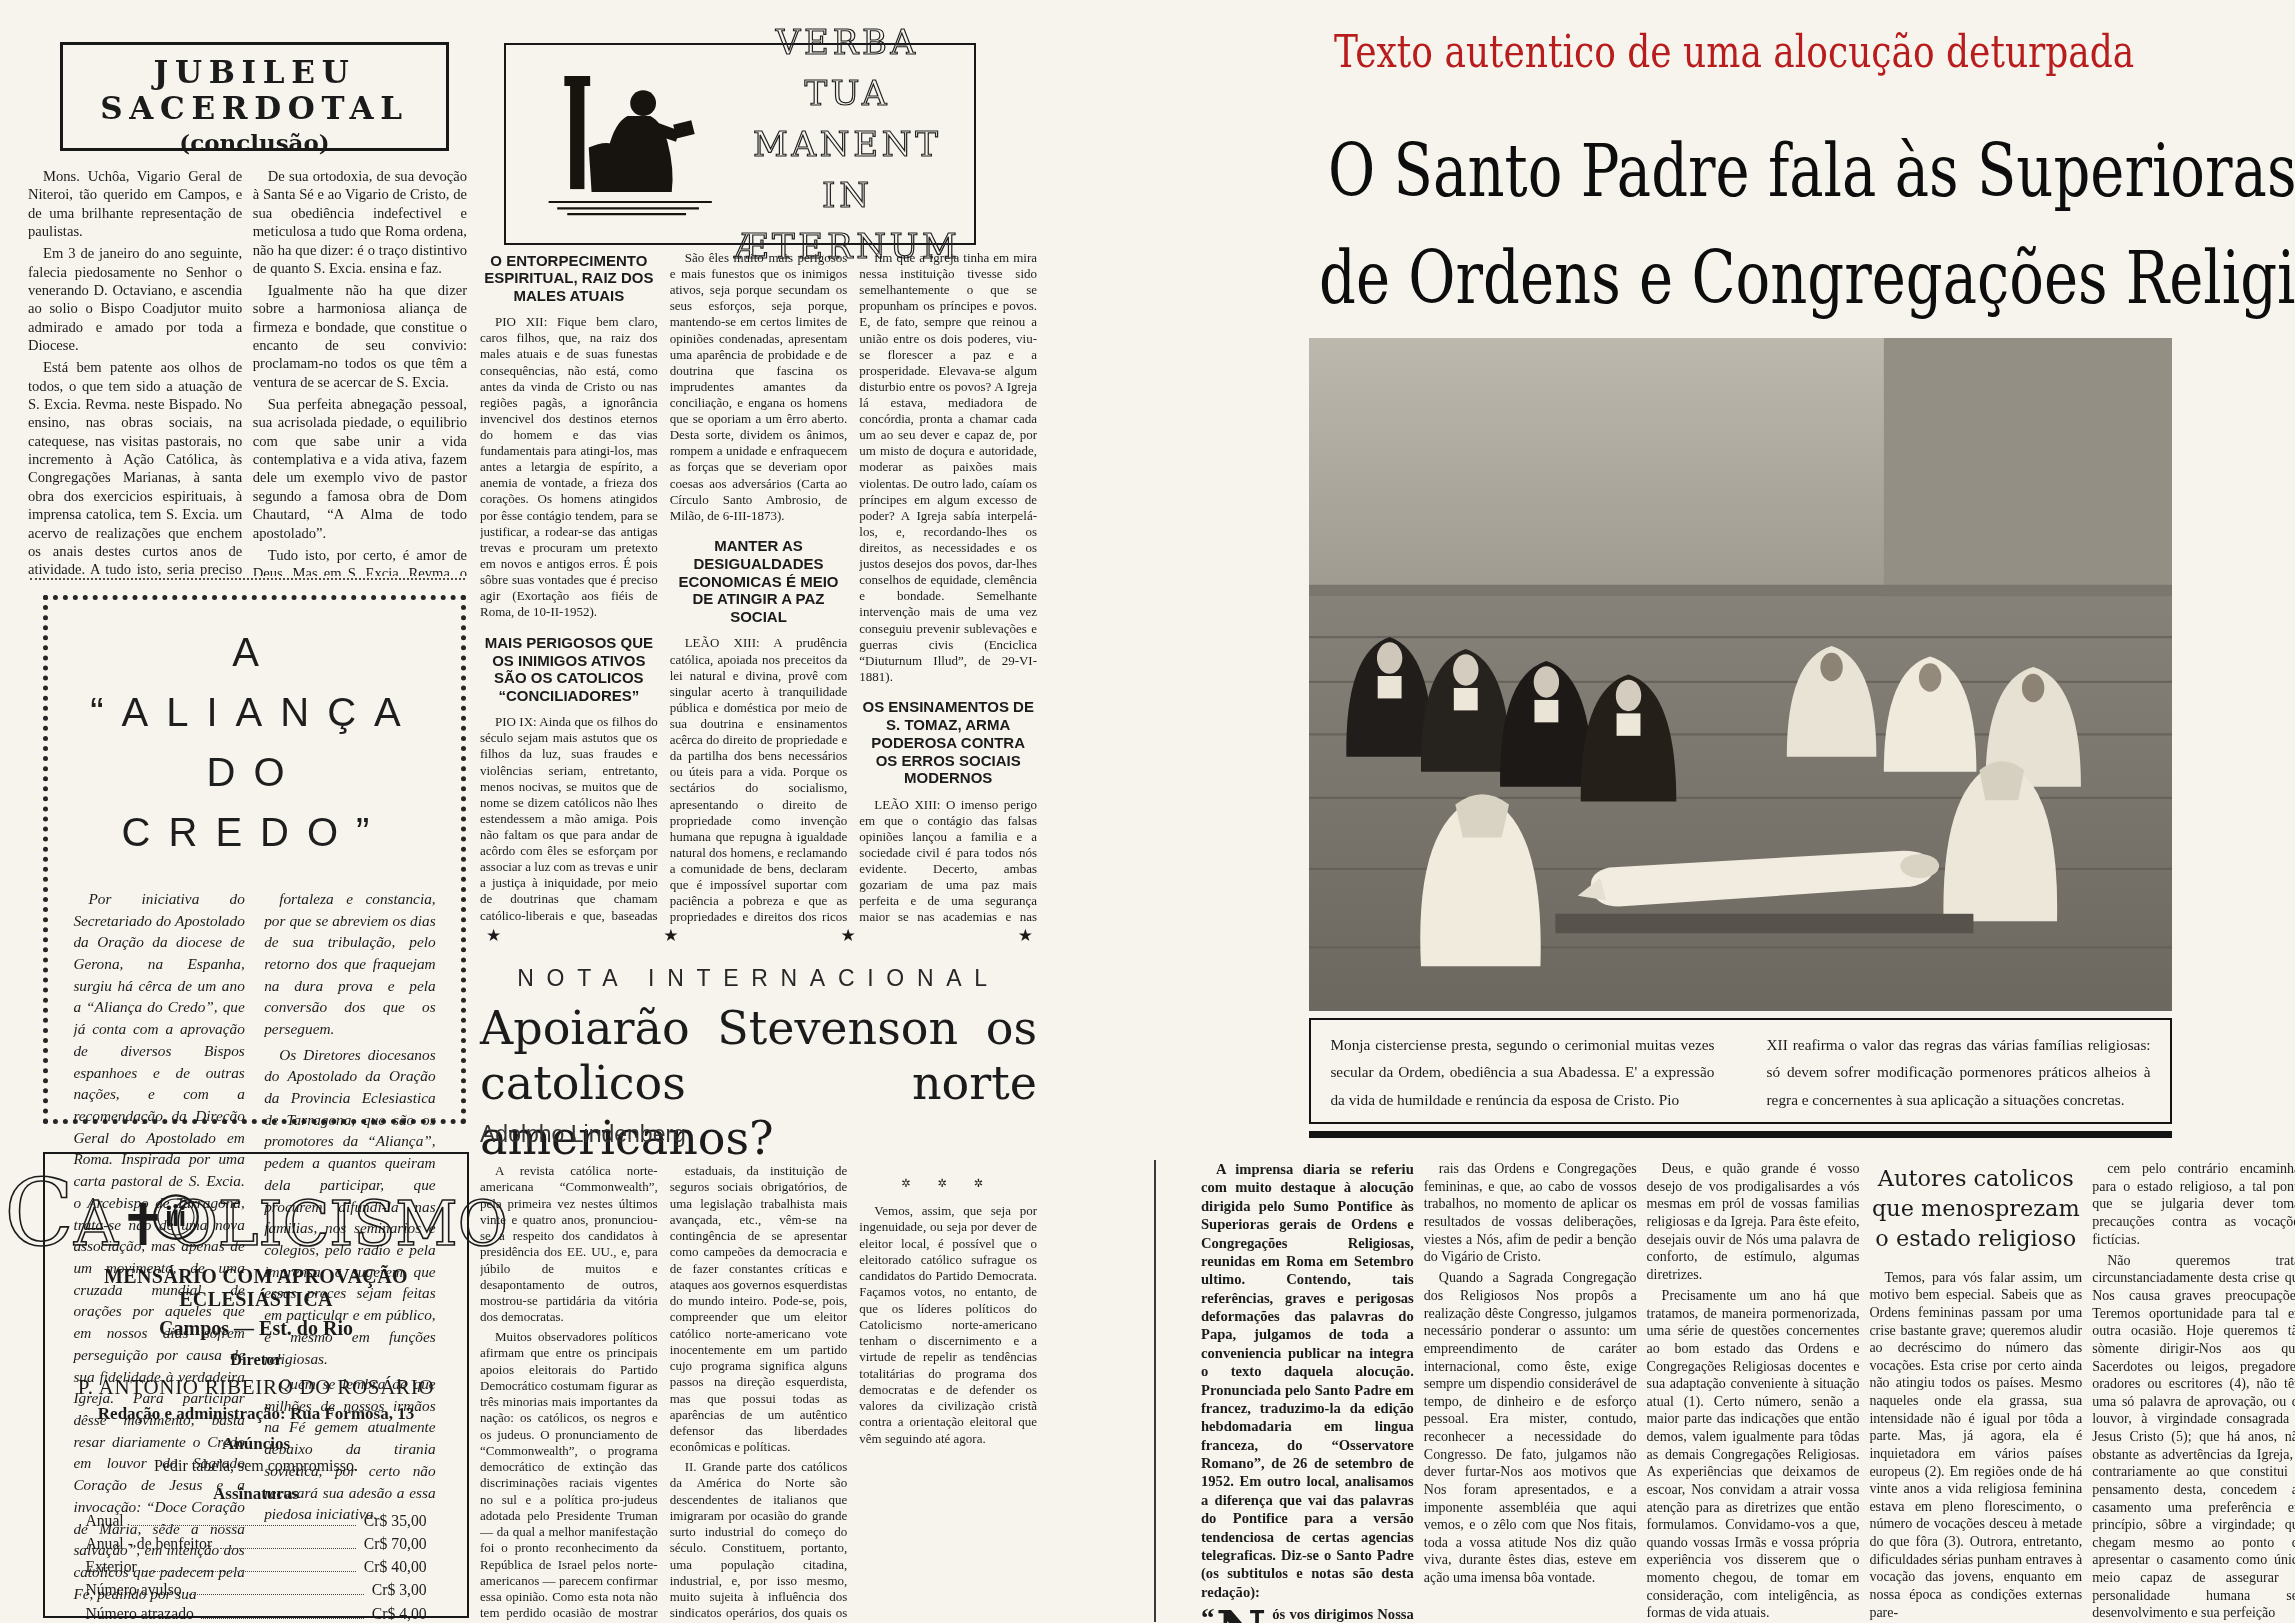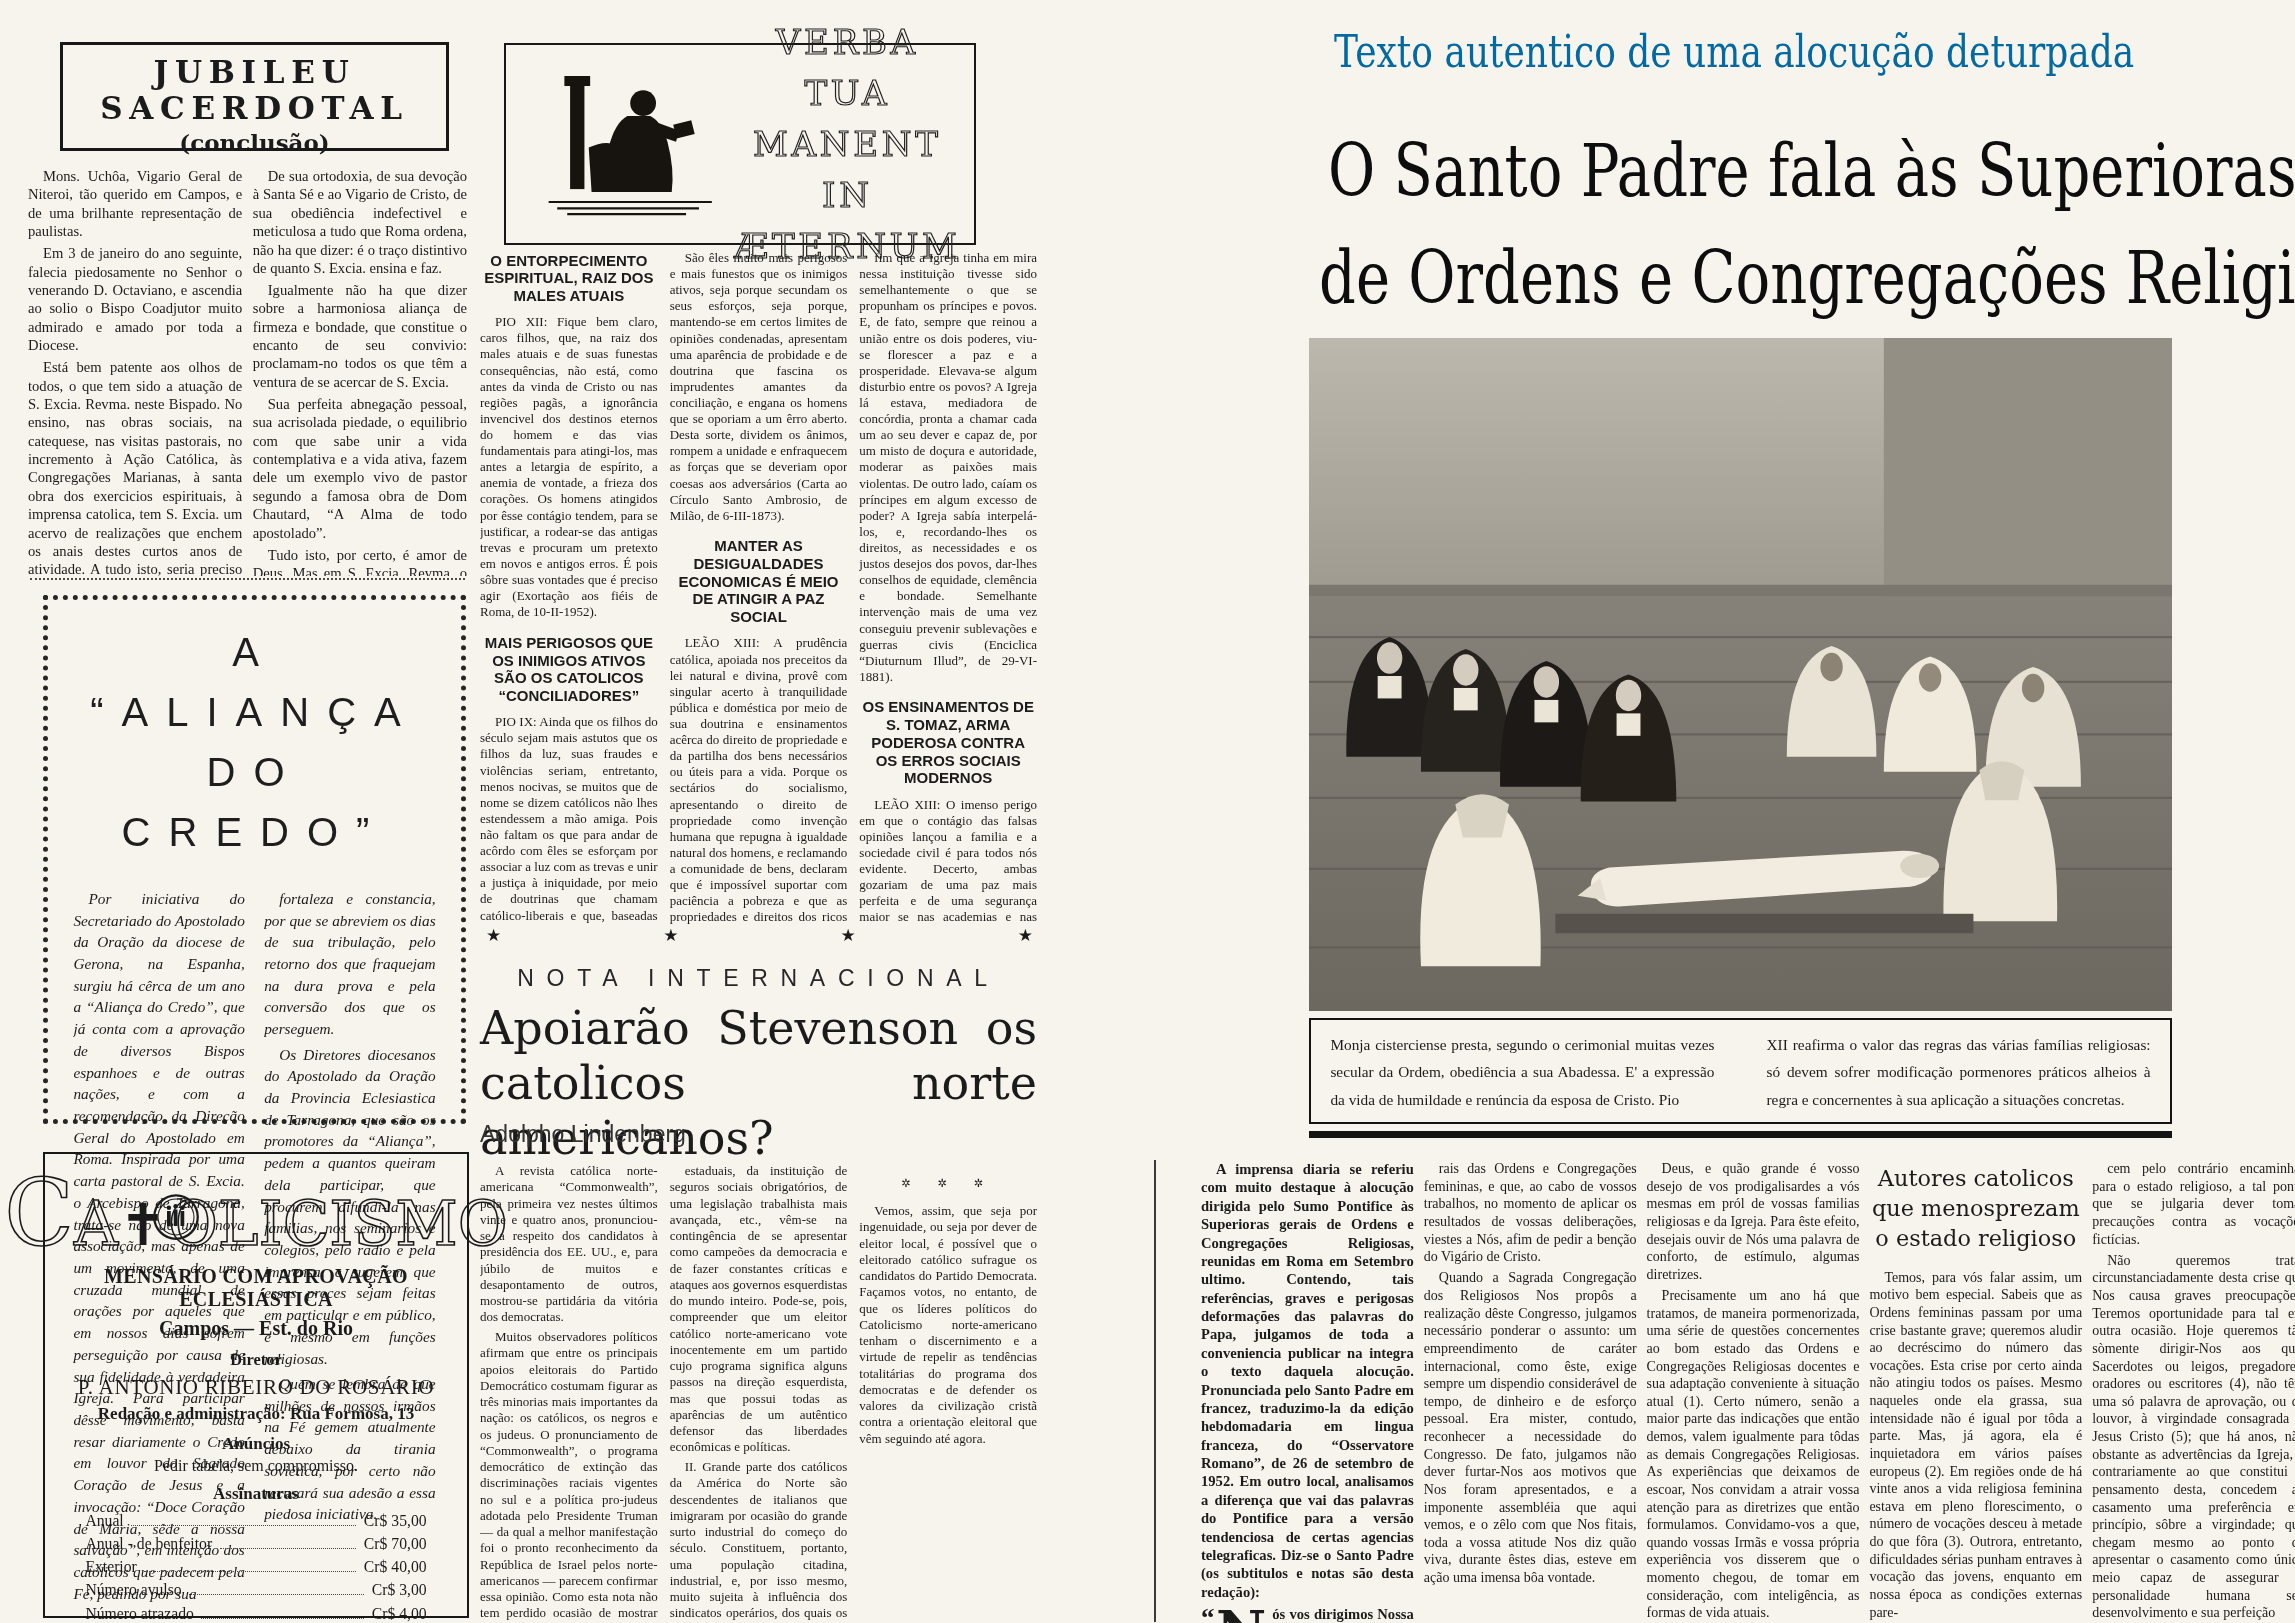--- a/index.html
+++ b/index.html
@@ -65,21 +65,21 @@
   #nota-headline{left:480px;top:1001px;width:557px;font-family:"DejaVu Serif",serif;
       font-size:46px;line-height:1.2;}
   .hj{text-align:justify;text-align-last:justify;}
   #nota-byline{left:480px;top:1121px;width:554px;text-align:left;
       font-family:"Liberation Sans",sans-serif;font-size:23px;color:#333;}
   #nota-body{left:480px;top:1163px;width:557px;height:459px;display:flex;gap:12px;}
   #nota-body .col p{font-size:13px;line-height:1.25;}
   
   .squeeze{display:inline-block;transform:scaleX(0.8);transform-origin:center;white-space:nowrap;}
   #aloc-kicker{left:1211px;top:25.4px;width:1046px;text-align:center;
-      font-family:"DejaVu Serif",serif;font-size:45px;color:#0369a1;}
+      font-family:"DejaVu Serif",serif;font-size:45px;color:#b91c1c;}
   #aloc-h1{left:1181px;top:129px;width:1095px;text-align:center;
       font-family:"DejaVu Serif",serif;font-size:72px;color:#0d0d0d;}
   #aloc-h2{left:1181px;top:236px;width:1095px;text-align:center;
       font-family:"DejaVu Serif",serif;font-size:72px;color:#0d0d0d;}
   #photo{left:1309px;top:338px;width:863px;height:673px;margin:0;background:#9b978e;}
   #photo svg{display:block;width:100%;height:100%;}
   #caption-box{left:1309px;top:1018px;width:863px;height:106px;border:2.2px solid #141414;
       box-sizing:border-box;display:flex;gap:52px;padding:10.5px 19.4px;}
   .ccol{flex:1;font-size:15.3px;line-height:1.8;text-align:justify;}
   #caption-rule{left:1309px;top:1131px;width:863px;height:6.7px;background:#141414;}

